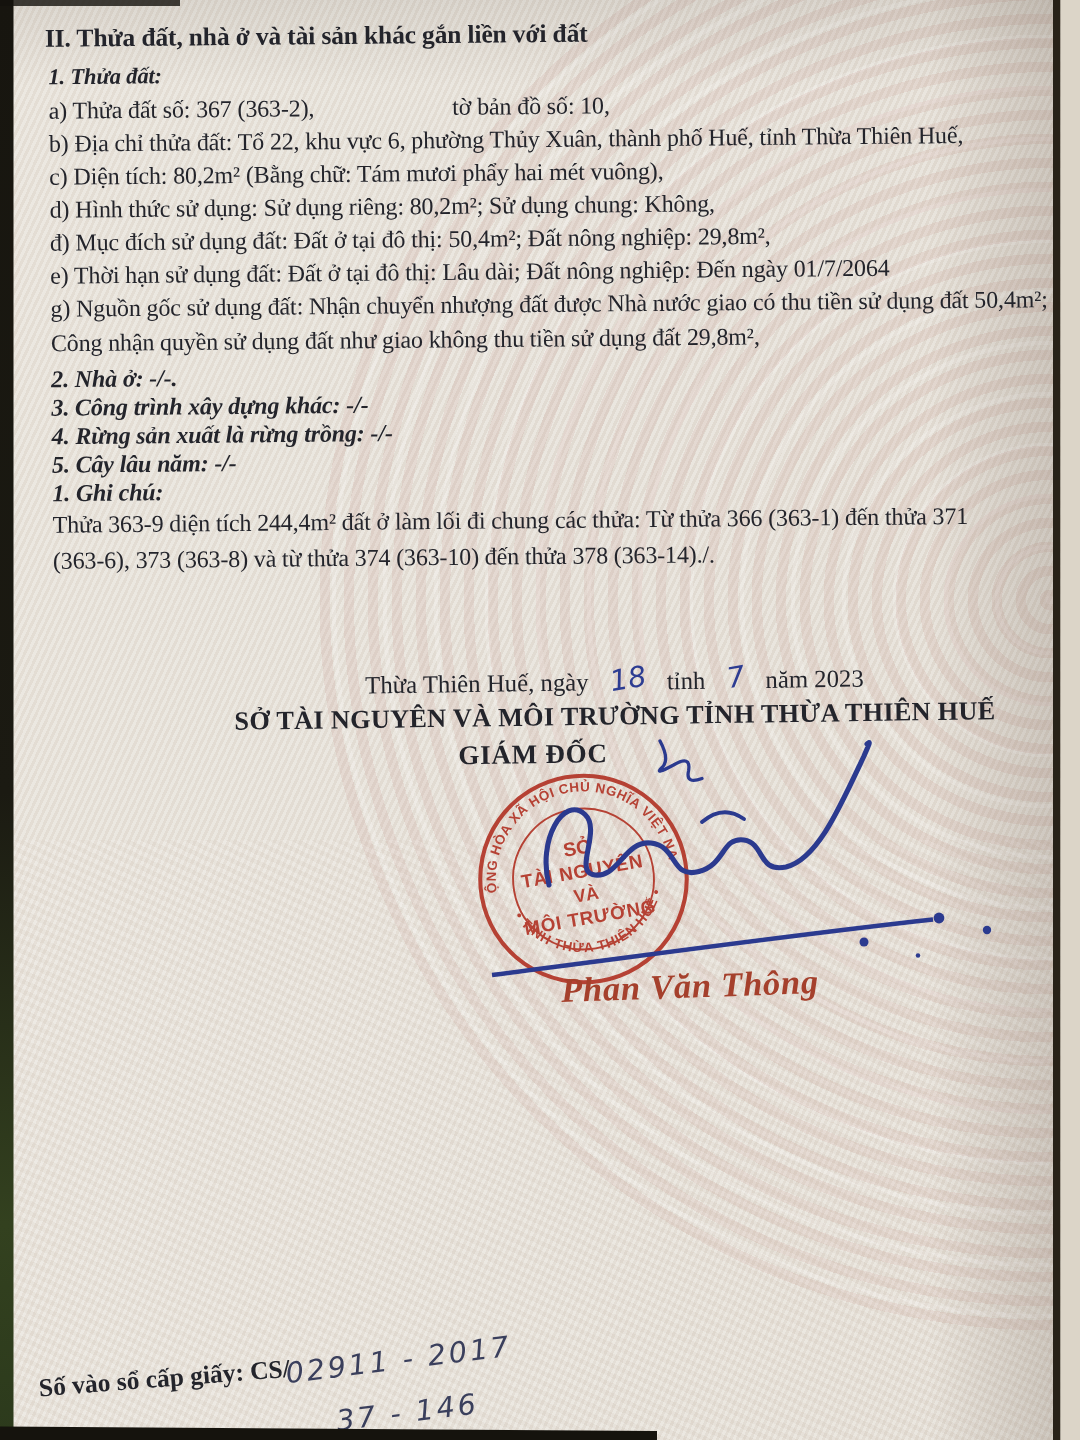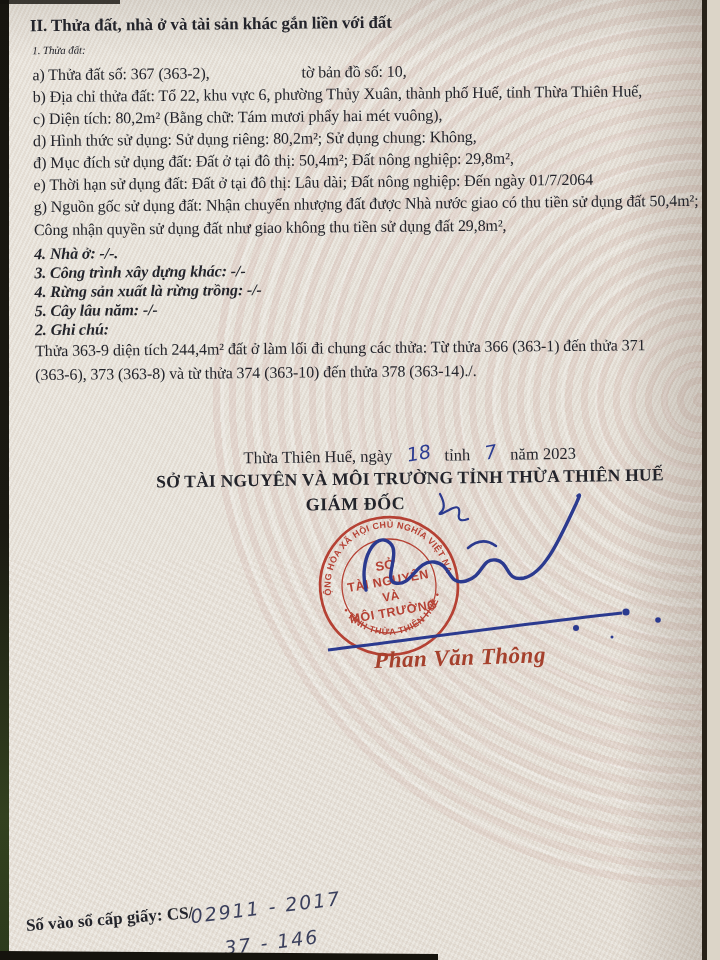--- a/index.html
+++ b/index.html
@@ -29,21 +29,21 @@
   .edge-bottom{position:absolute;left:0;top:951px;width:438px;height:9px;background:#15130d;
       transform:rotate(.4deg);transform-origin:left center;}
   .edge-right-line{position:absolute;left:702px;top:0;width:5px;height:100%;background:#282218;}
   .edge-right-sliver{position:absolute;left:707px;top:0;width:13px;height:100%;background:#dcd5c8;}
 
   
   .content{position:absolute;left:30px;top:0;width:676px;color:#23242b;
       transform:rotate(-.55deg);transform-origin:18px 30px;}
   .tline{position:absolute;left:2px;white-space:nowrap;font-size:16px;letter-spacing:-.1px;}
   .heading{left:0;font-weight:bold;font-size:17px;}
-  .subhead{font-weight:normal;font-style:italic;font-size:11px;}
+  .subhead{font-weight:bold;font-style:italic;font-size:15px;}
   .item{font-weight:bold;font-style:italic;font-size:16px;}
   .gap2{display:inline-block;width:92px;}
   .t-h2{top:16px}.t-s1{top:44px}.t-a{top:66px}.t-b{top:88px}.t-c{top:110px}
   .t-d{top:132px}.t-dd{top:154px}.t-e{top:176px}.t-g{top:198px}.t-g2{top:221px}
   .t-i2{top:245px}.t-i3{top:264px}.t-i4{top:283px}.t-i5{top:302px}.t-i6{top:321px}
   .t-n1{top:342px}.t-n2{top:366px}
 
   
   .signblock{position:absolute;left:130px;top:443px;width:560px;text-align:center;color:#23242b;
       transform:rotate(-.8deg);}
@@ -88,25 +88,25 @@
     <div class="tline heading t-h2">II. Thửa đất, nhà ở và tài sản khác gắn liền với đất</div>
     <div class="tline subhead t-s1">1. Thửa đất:</div>
     <div class="tline t-a"><span>a) Thửa đất số: 367 (363-2),</span><span class="gap2"></span><span>tờ bản đồ số: 10,</span></div>
     <div class="tline t-b">b) Địa chỉ thửa đất: Tổ 22, khu vực 6, phường Thủy Xuân, thành phố Huế, tỉnh Thừa Thiên Huế,</div>
     <div class="tline t-c">c) Diện tích: 80,2m² (Bằng chữ: Tám mươi phẩy hai mét vuông),</div>
     <div class="tline t-d">d) Hình thức sử dụng: Sử dụng riêng: 80,2m²; Sử dụng chung: Không,</div>
     <div class="tline t-dd">đ) Mục đích sử dụng đất: Đất ở tại đô thị: 50,4m²; Đất nông nghiệp: 29,8m²,</div>
     <div class="tline t-e">e) Thời hạn sử dụng đất: Đất ở tại đô thị: Lâu dài; Đất nông nghiệp: Đến ngày 01/7/2064</div>
     <div class="tline t-g">g) Nguồn gốc sử dụng đất: Nhận chuyển nhượng đất được Nhà nước giao có thu tiền sử dụng đất 50,4m²;</div>
     <div class="tline t-g2">Công nhận quyền sử dụng đất như giao không thu tiền sử dụng đất 29,8m²,</div>
-    <div class="tline item t-i2">4. Nhà ở: -/-.</div>
+    <div class="tline item t-i2">2. Nhà ở: -/-.</div>
     <div class="tline item t-i3">3. Công trình xây dựng khác: -/-</div>
     <div class="tline item t-i4">4. Rừng sản xuất là rừng trồng: -/-</div>
     <div class="tline item t-i5">5. Cây lâu năm: -/-</div>
-    <div class="tline item t-i6">2. Ghi chú:</div>
+    <div class="tline item t-i6">1. Ghi chú:</div>
     <div class="tline t-n1">Thửa 363-9 diện tích 244,4m² đất ở làm lối đi chung các thửa: Từ thửa 366 (363-1) đến thửa 371</div>
     <div class="tline t-n2">(363-6), 373 (363-8) và từ thửa 374 (363-10) đến thửa 378 (363-14)./.</div>
   </div>
 
   <div class="signblock">
     <div class="dateline"><span>Thừa Thiên Huế, ngày</span><span class="hw">18</span><span>tỉnh</span><span class="hw">7</span><span>năm 2023</span></div>
     <div class="authority">SỞ TÀI NGUYÊN VÀ MÔI TRƯỜNG TỈNH THỪA THIÊN HUẾ</div>
     <div class="role">GIÁM ĐỐC</div>
   </div>
 

